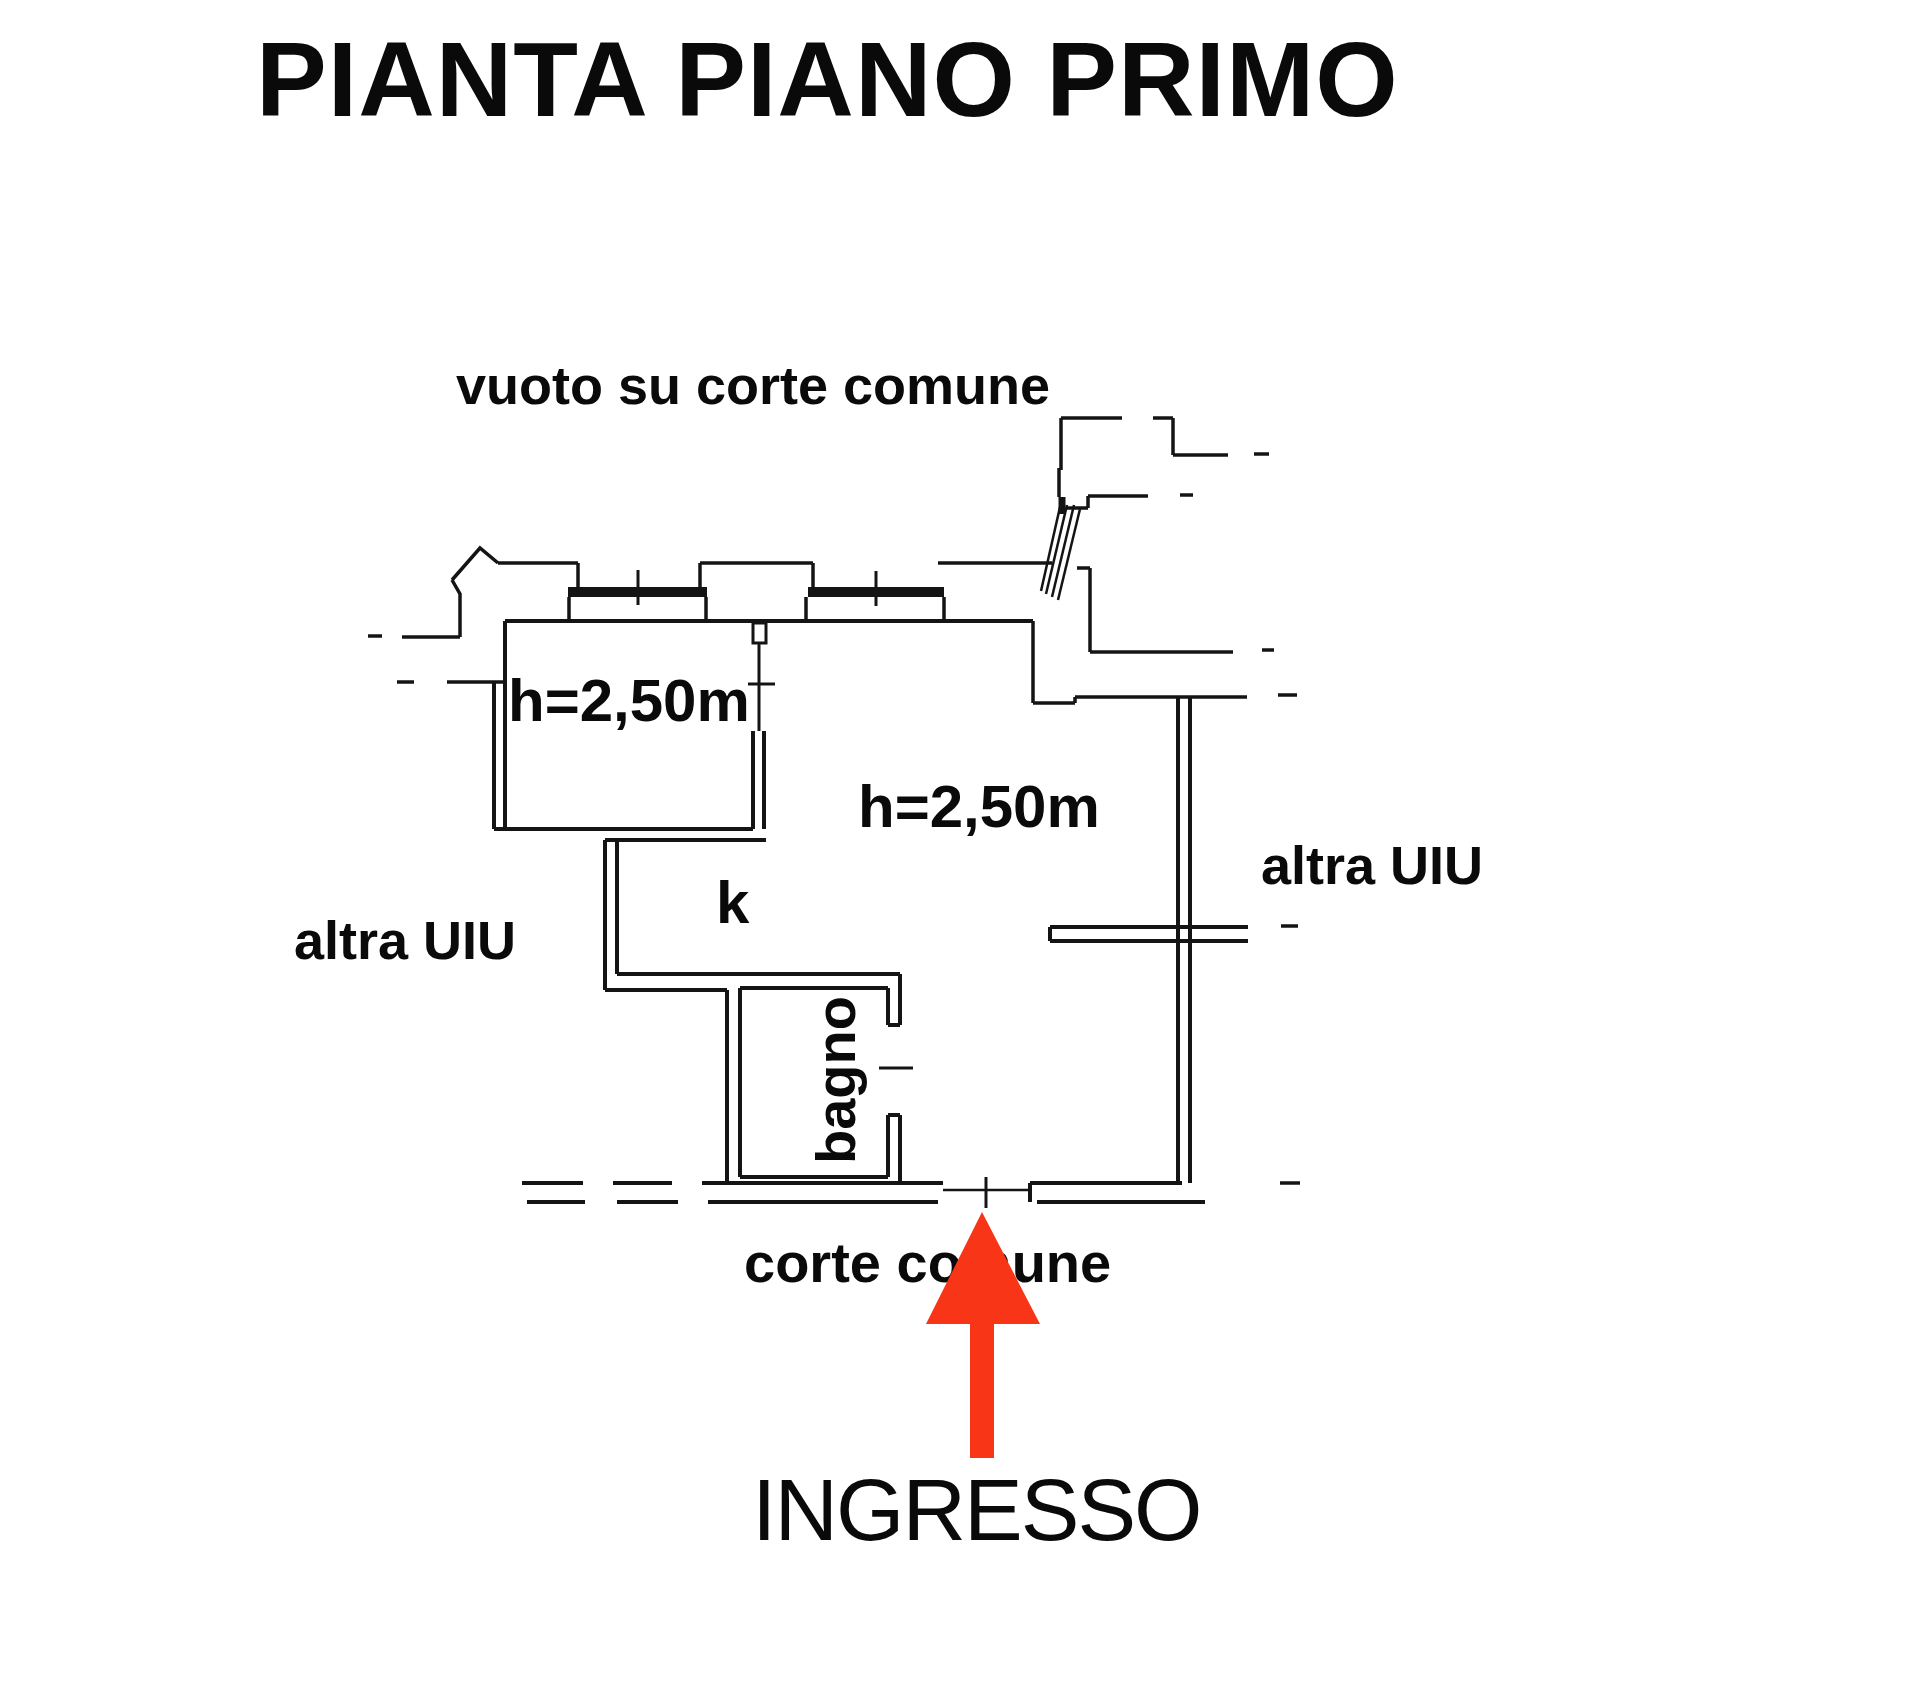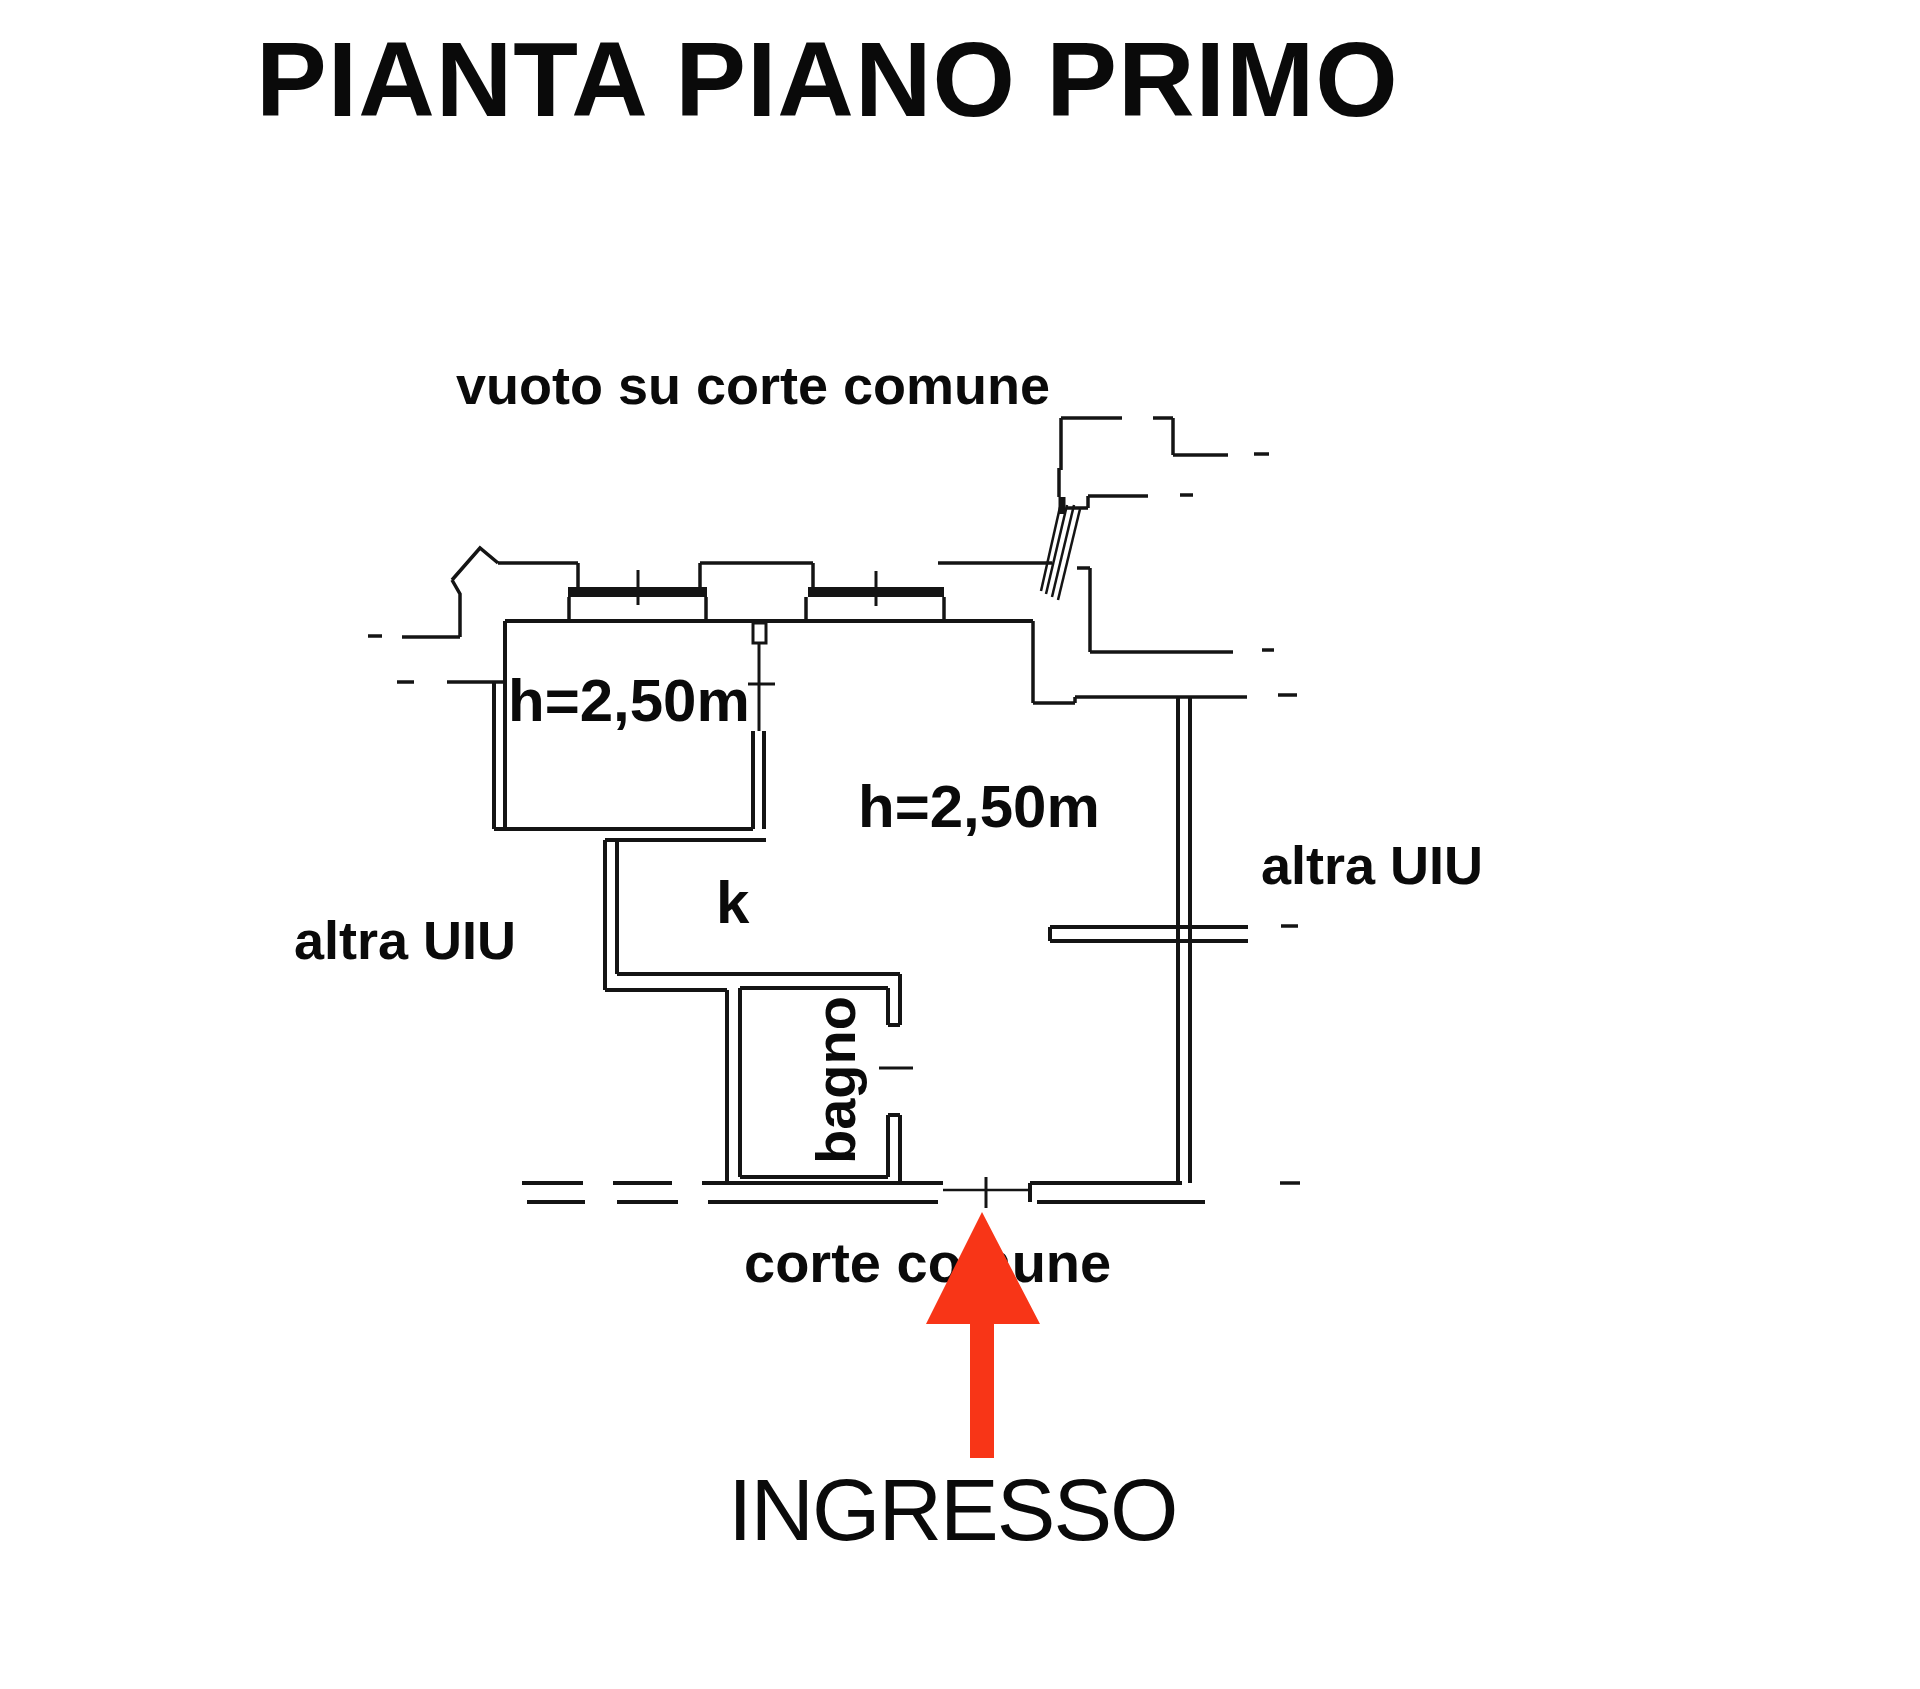--- a/index.html
+++ b/index.html
@@ -31,21 +31,21 @@
   .lbl-altra-l { left: 294px;  top: 913px;  font-size: 54px; font-weight: 700; }
   .lbl-altra-r { left: 1261px; top: 838px;  font-size: 54px; font-weight: 700; }
   .lbl-k       { left: 716px;  top: 873px;  font-size: 60px; font-weight: 700; }
   .lbl-bagno   {
     left: 836px; top: 1080px;
     font-size: 56px; font-weight: 700;
     transform: translate(-50%, -50%) rotate(-90deg);
     transform-origin: center center;
   }
   .lbl-corte   { left: 744px;  top: 1235px; font-size: 56px; font-weight: 700; }
-  .lbl-ingresso{ left: 728px;  top: 1466px; font-size: 88px; font-weight: 400; letter-spacing: -2px; }
+  .lbl-ingresso{ left: 752px;  top: 1466px; font-size: 88px; font-weight: 400; letter-spacing: -2px; }
   svg.plan {
     position: absolute;
     left: 0; top: 0;
     z-index: 2;
     pointer-events: none;
   }
 </style>
 </head>
 <body>
 

